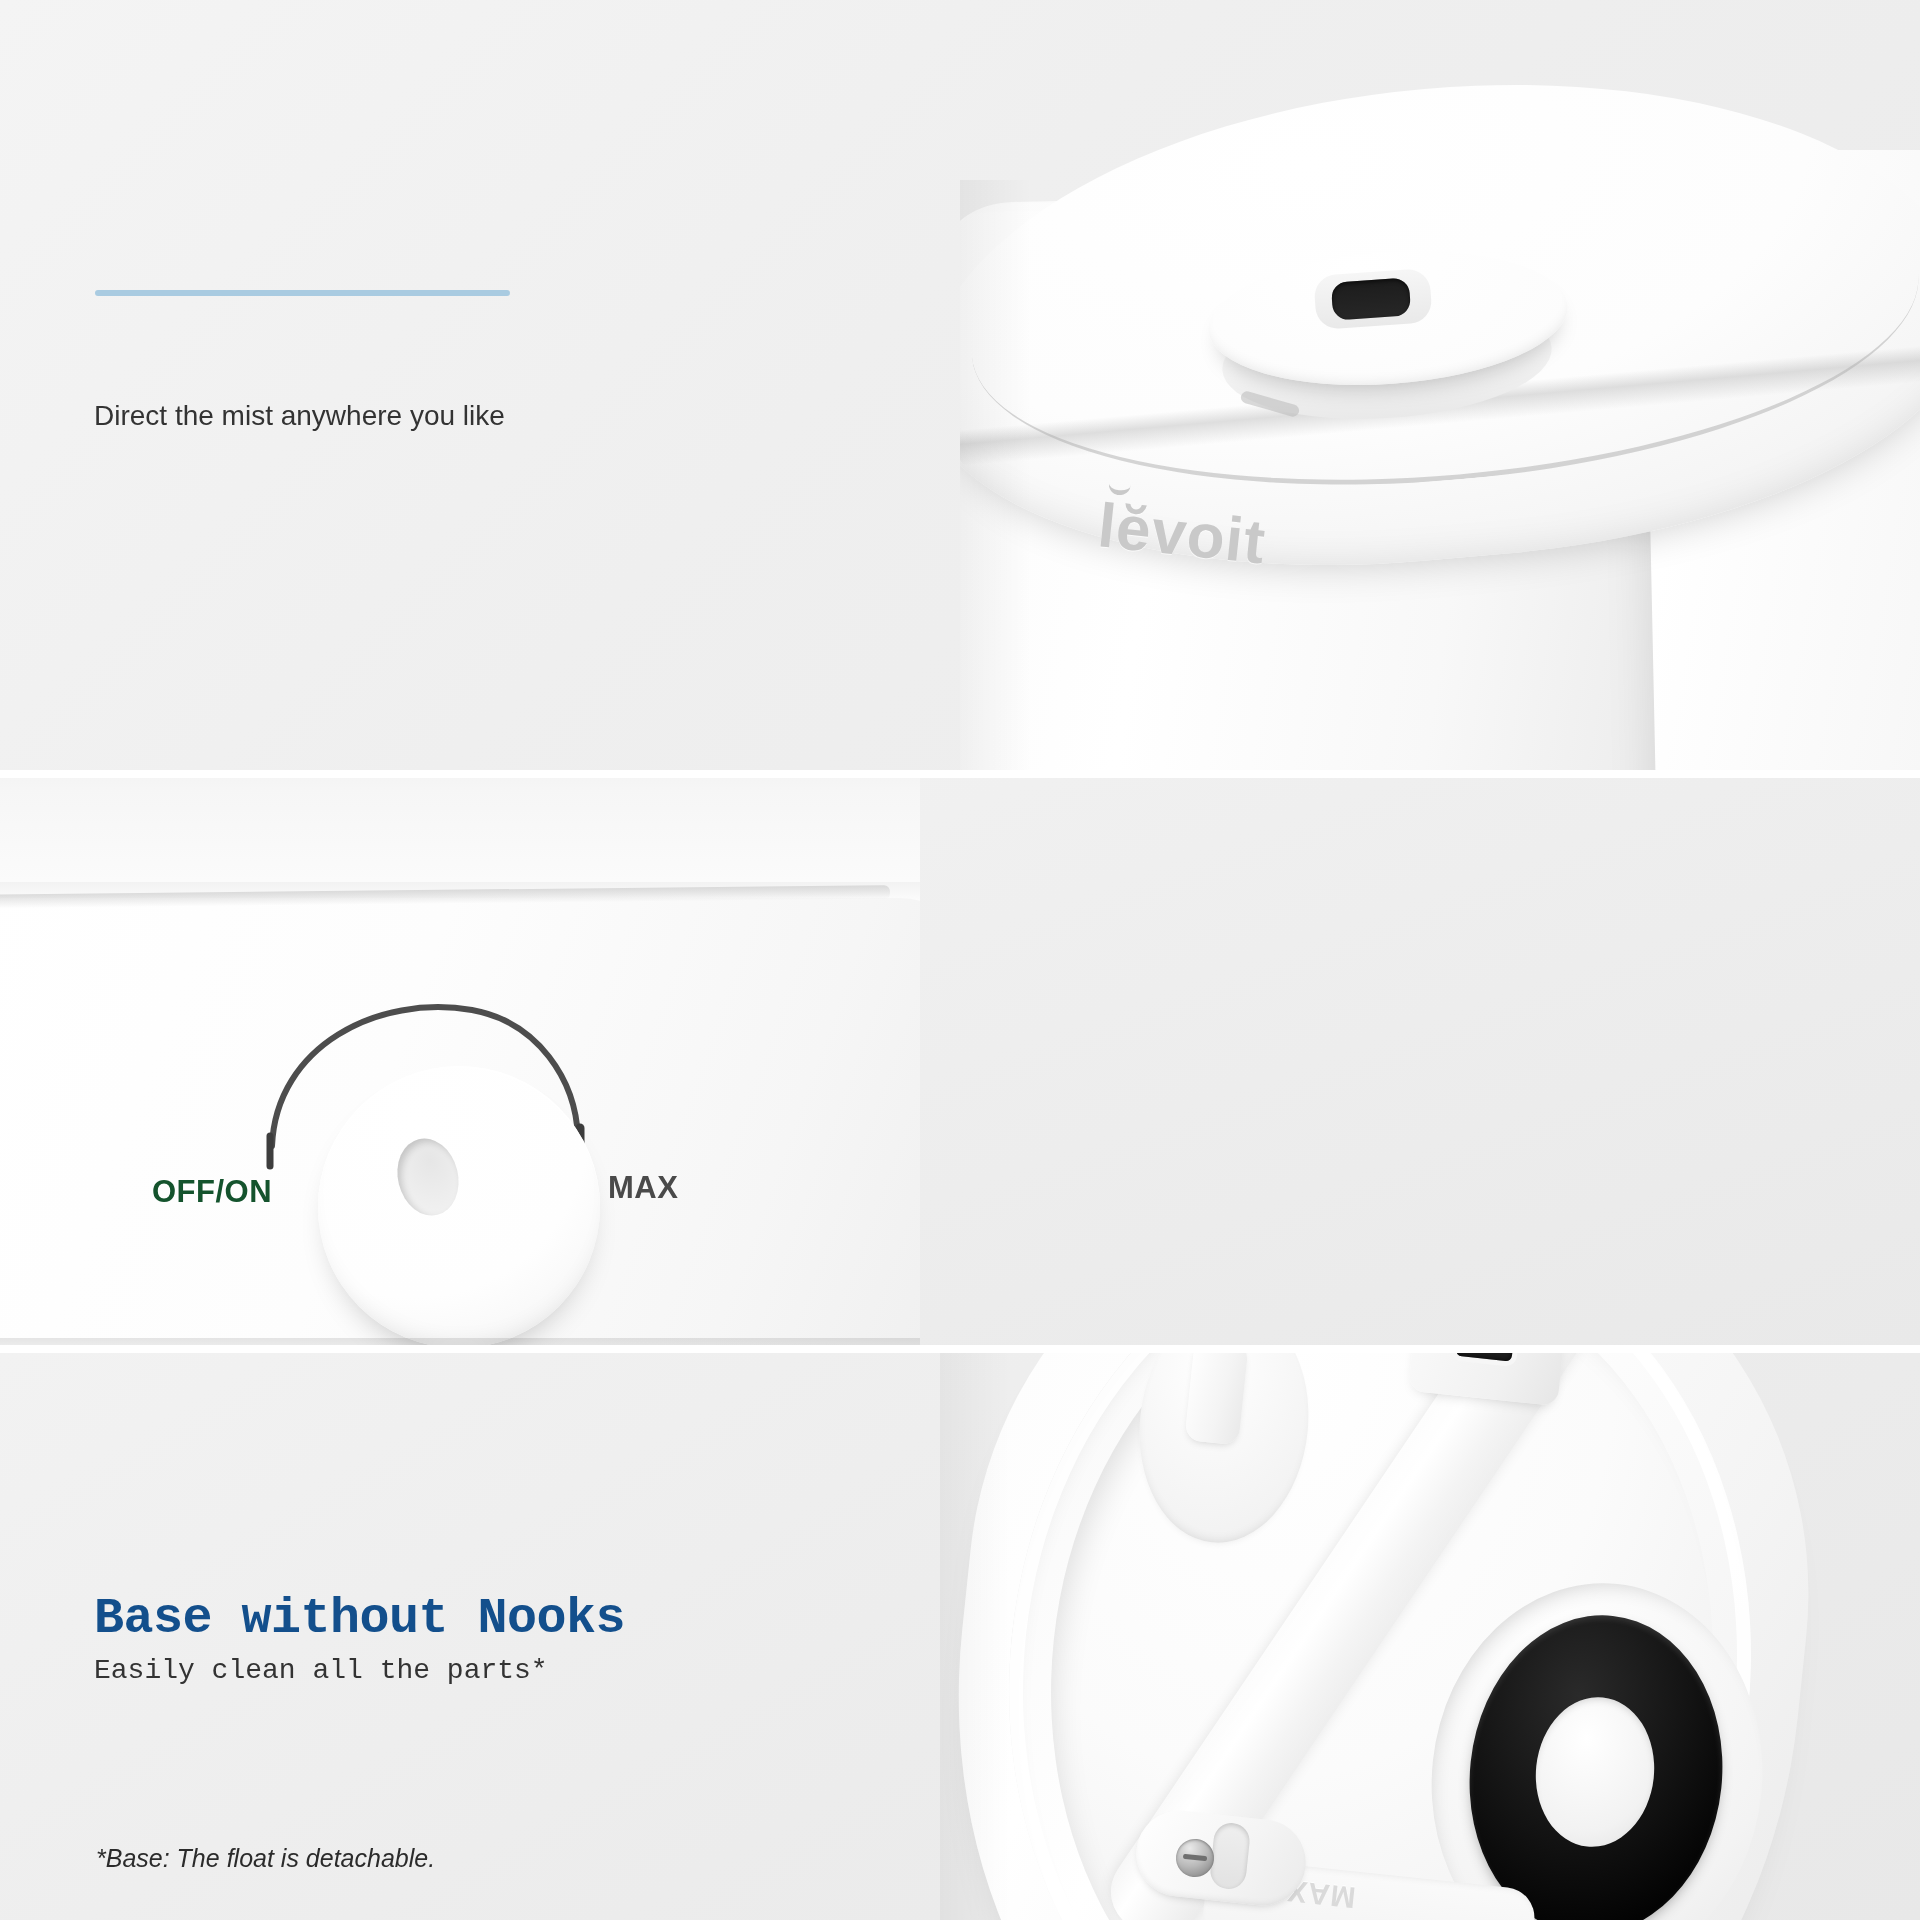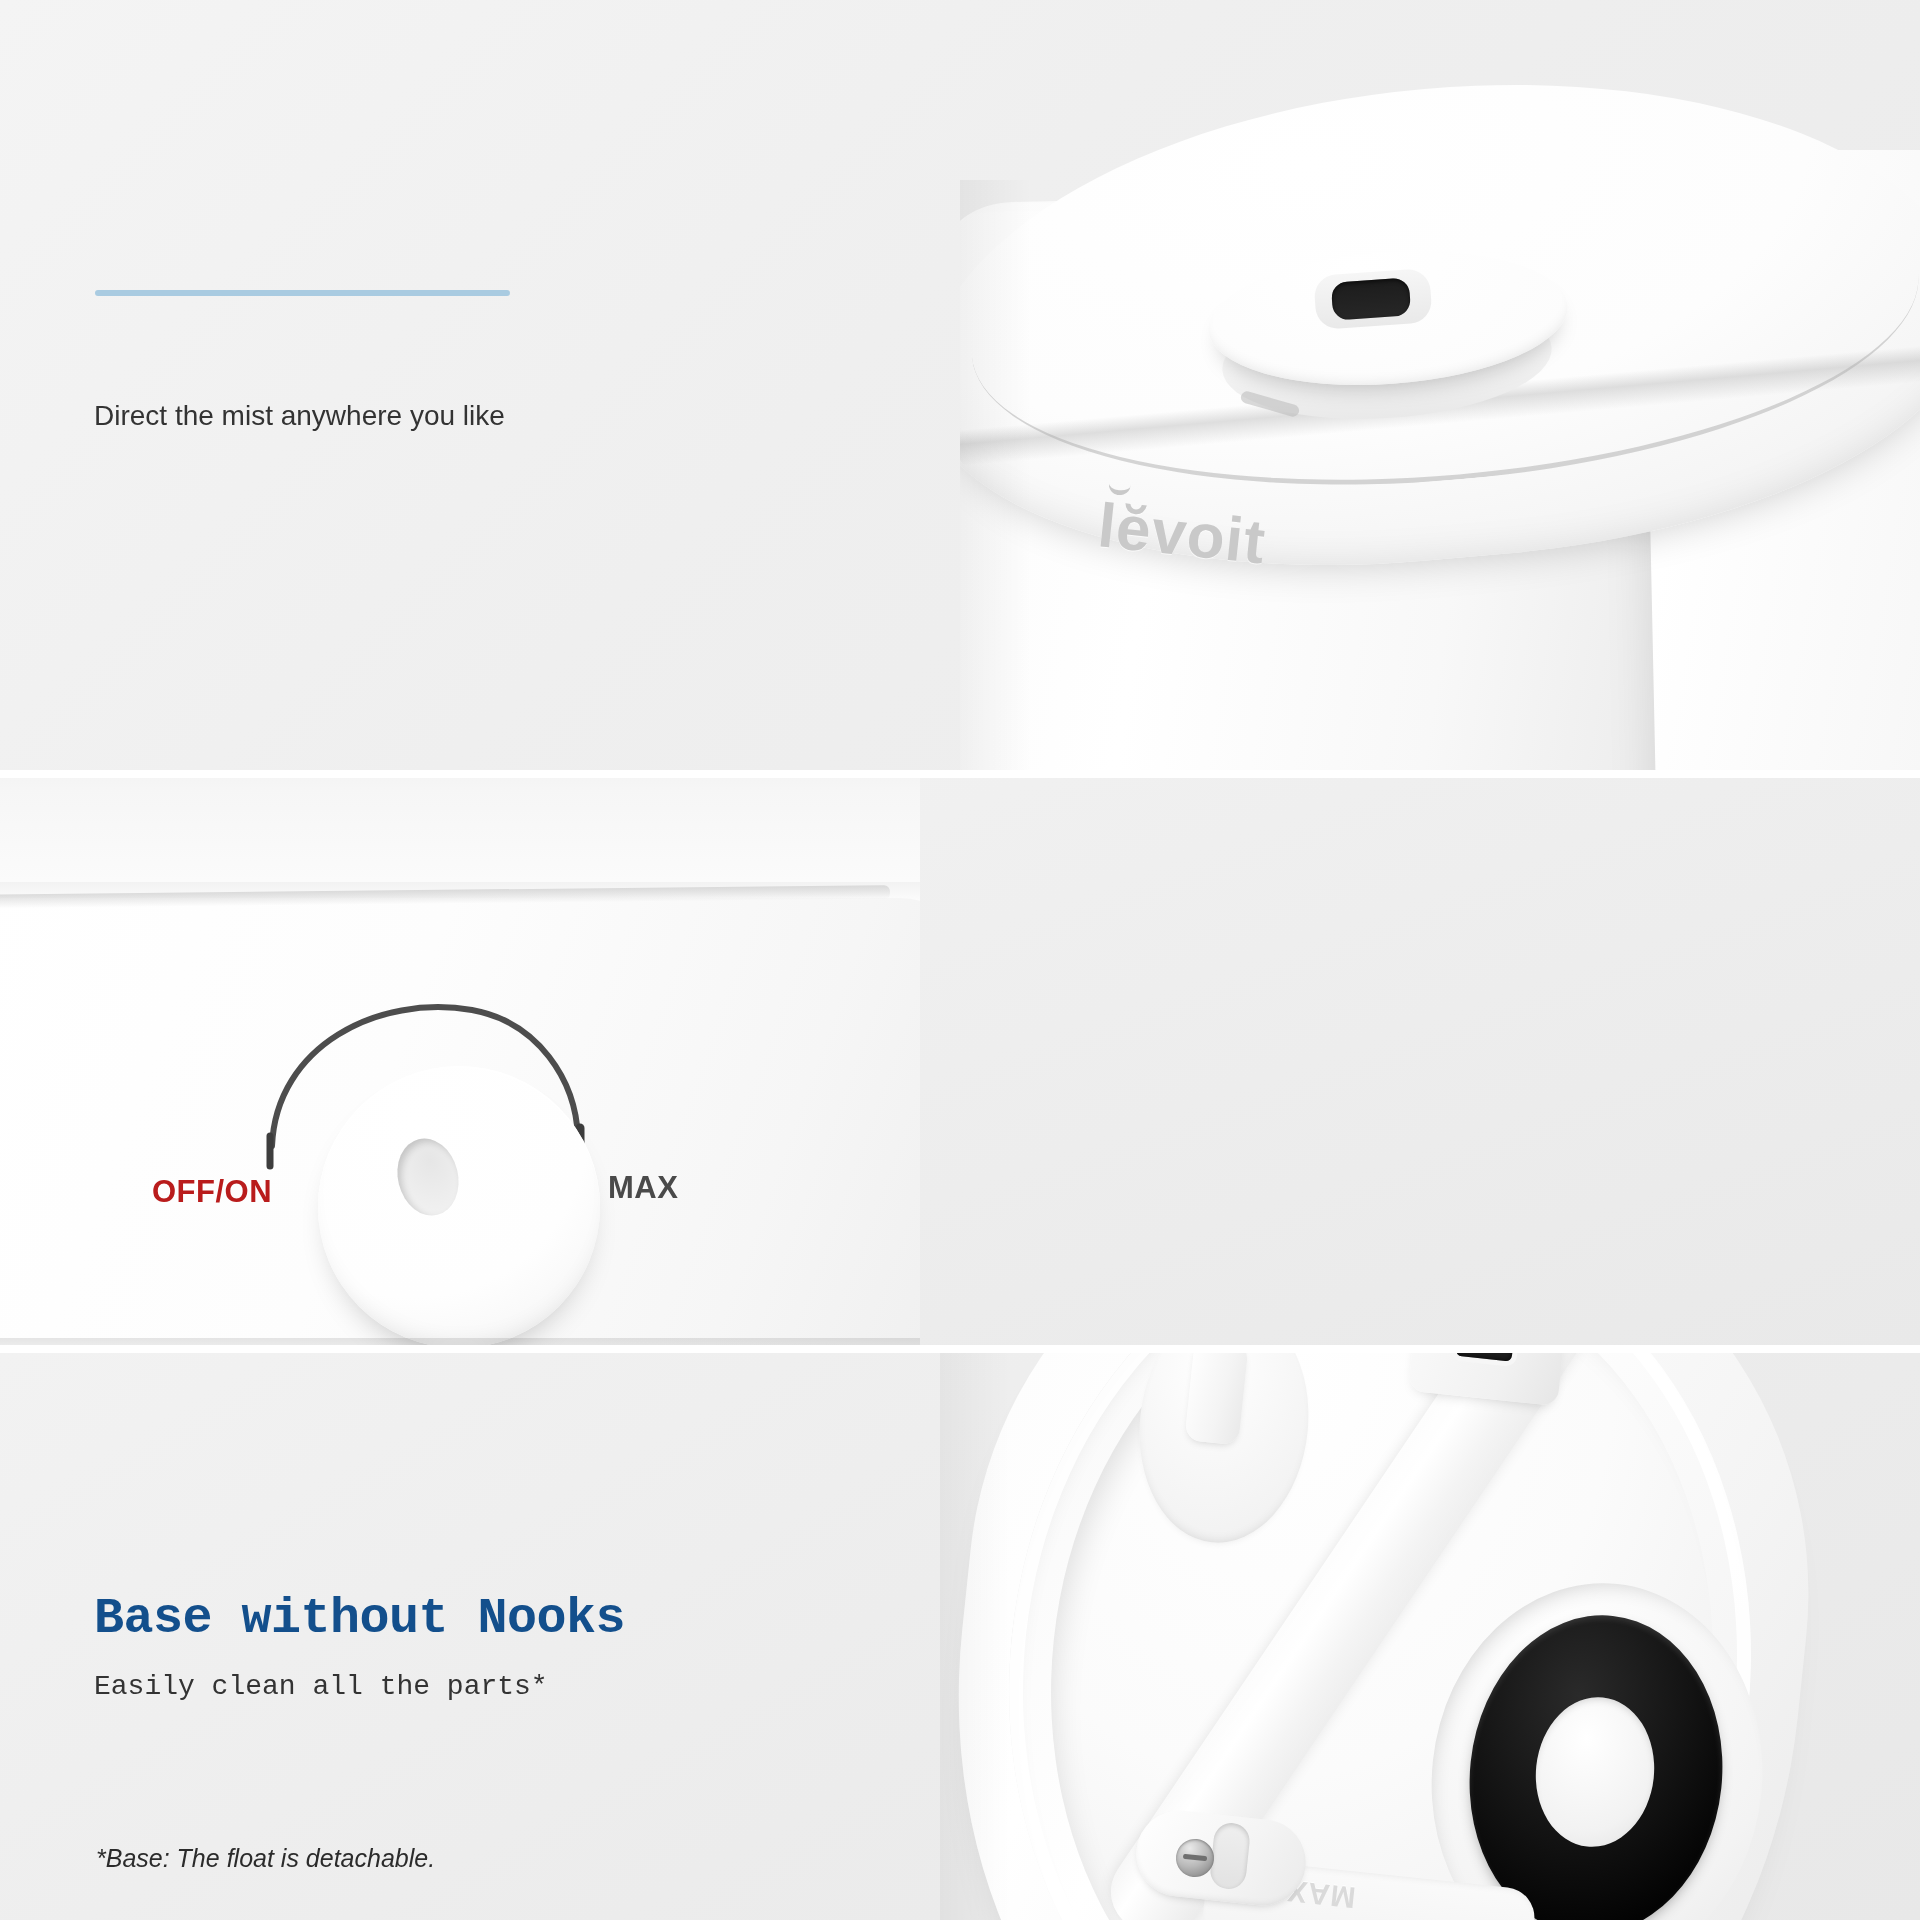--- a/index.html
+++ b/index.html
@@ -35,21 +35,21 @@
     font-size:50px; font-weight:bold; color:#134f8c;
     letter-spacing:-0.5px; white-space:nowrap;
   }
   .sub{
     font-size:28px; color:#333333; letter-spacing:0px; white-space:nowrap;
   }
   .feat-1{ position:absolute; left:94px; top:400px; }
   .feat-1 .sub{ }
 
   .feat-3{ position:absolute; left:94px; top:1590px;font-family:Liberation Mono, monospace; }
-  .feat-3 .sub{ margin-top:24px; }
+  .feat-3 .sub{ margin-top:8px; }
 
   .footnote{
     position:absolute; left:96px; top:1844px;
     font-size:25px; font-style:italic; color:#2b2b2b; white-space:nowrap;
   }
 
   
   .photo1{
     position:absolute; left:960px; top:0; width:960px; height:770px;
     overflow:hidden;
@@ -382,21 +382,21 @@
     <svg class="p2-arc" viewBox="0 0 340 200">
       <path d="M 14 158 C 18 58, 120 6, 214 22 C 280 34, 318 92, 320 150" fill="none" stroke="#4d4d4d" stroke-width="6" stroke-linecap="round"></path>
       <line x1="12" y1="148" x2="12" y2="178" stroke="#3d3d3d" stroke-width="7" stroke-linecap="round"></line>
       <line x1="322" y1="140" x2="322" y2="176" stroke="#3d3d3d" stroke-width="9" stroke-linecap="round"></line>
     </svg>
 
     <div class="p2-knob"></div>
     <div class="p2-knob-dimple"></div>
 
     <div style="position:absolute; left:152px; top:396px;">
-      <span style="font-size:31px;font-weight:bold;color:#b91c1c;letter-spacing:.5px;">OFF/ON</span>
+      <span style="font-size:31px;font-weight:bold;color:#14532d;letter-spacing:.5px;">OFF/ON</span>
     </div>
     <div style="position:absolute; left:608px; top:392px;">
       <span style="font-size:31px;font-weight:bold;color:#4a4a4a;letter-spacing:.5px;">MAX</span>
     </div>
 
     <div class="p2-shadow-bottom"></div>
   </div>
 
   <div class="band-gap" style="top:1345px"></div>
 

